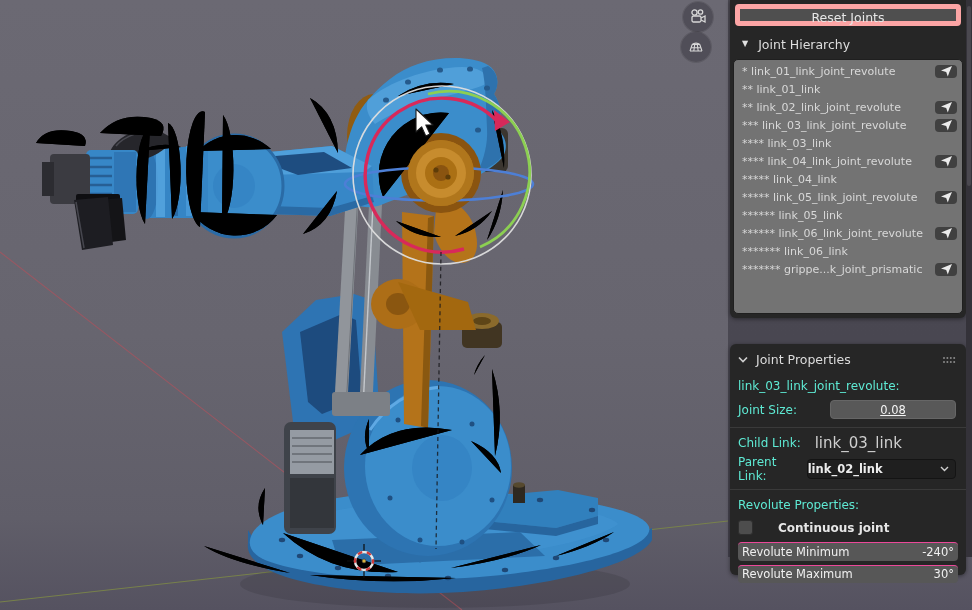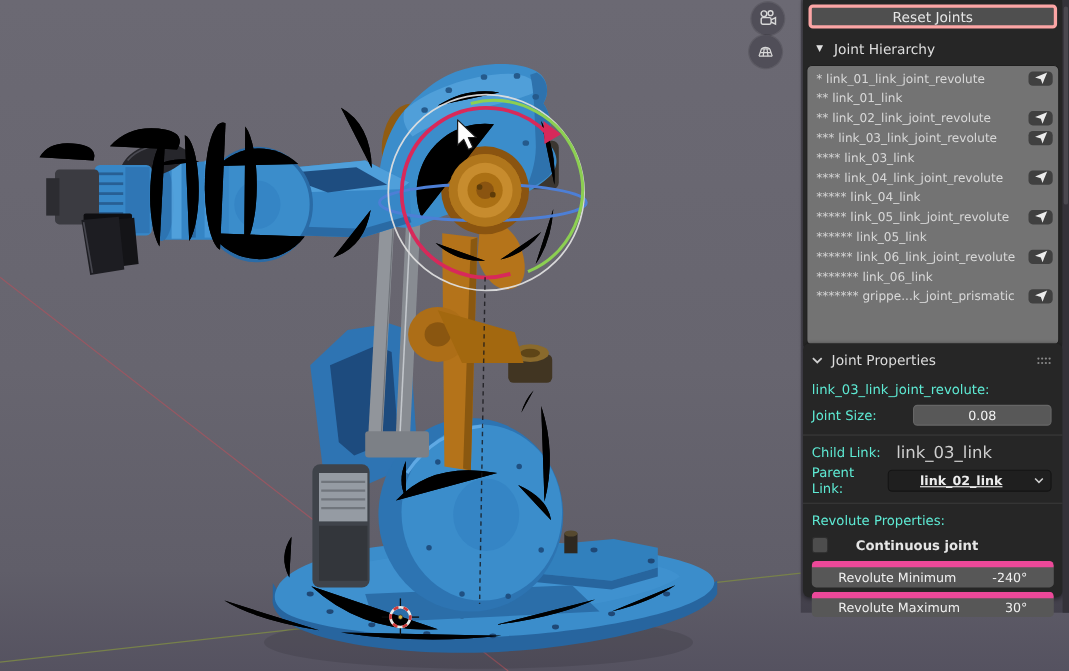--- a/index.html
+++ b/index.html
@@ -16,56 +16,56 @@
   .btn-grid{left:681px;top:32px;}
   
   .sidebar{position:absolute;left:728px;top:0;width:244px;height:557px;
            background:rgba(34,32,40,0.42);font-size:12px;color:#d6d6d6;}
   .scroll-strip{position:absolute;right:0;top:0;width:6px;height:557px;background:#343239;}
   .scroll-strip::after{content:"";position:absolute;left:1px;top:6px;width:4px;height:180px;
            background:#4a484f;border-radius:2px;}
   .panel{position:absolute;left:2px;width:236px;background:#262626;border-radius:6px;
          box-shadow:0 1px 4px rgba(0,0,0,0.45);}
   .panel-hier{top:0;height:318px;border-top-left-radius:0;border-top-right-radius:0;}
-  .panel-props{top:312px;height:231px;}
+  .panel-props{top:344px;height:231px;}
   .reset-btn{display:block;margin:4px auto 0 auto;width:226px;height:22px;
-             background:#4f4f4f;border:3px solid #fca5a5;border-radius:4px;
+             background:#4f4f4f;border:5px solid #fca5a5;border-radius:4px;
              color:#e6e6e6;font-size:12.5px;font-family:inherit;cursor:pointer;}
   .sec-header{display:flex;align-items:center;gap:10px;margin:10px 0 0 12px;height:16px;
               color:#dedede;font-size:12.5px;cursor:pointer;}
   .tri{font-size:8px;color:#e0e0e0;line-height:16px;}
   .hier-list{margin:7px auto 0 auto;width:230px;height:255px;background:#737373;
              border:1px solid #1f1f1f;border-radius:5px;overflow:hidden;padding-top:2px;box-sizing:border-box;}
   .hrow{display:flex;align-items:center;height:18px;padding:0 5px 0 8px;cursor:pointer;}
   .hlabel{flex:1;font-size:11px;color:#d8d8d8;white-space:nowrap;overflow:hidden;}
   .ptr{width:22px;height:13px;background:#404040;border-radius:4px;
        display:flex;align-items:center;justify-content:center;cursor:pointer;}
   
   .props-header{display:flex;align-items:center;margin:7px 10px 0 8px;height:17px;color:#dcdcdc;
                 font-size:12.5px;cursor:pointer;}
   .props-header .chev{margin-right:8px;display:flex;}
   .props-header .grip{margin-left:auto;display:flex;}
   .prow{display:flex;align-items:center;margin-left:8px;margin-right:10px;color:#c6c6c6;}
   .lbl{font-size:12px;color:#5eead4;}
   .val-gray{font-size:15px;color:#cfcfcf;margin-left:14px;}
   .num-field{margin-left:auto;width:124px;height:17px;background:#585858;border:1px solid #666;
              border-radius:4px;display:flex;align-items:center;justify-content:center;
-             color:#f4f4f4;font-size:11.5px;cursor:ew-resize;}
+             color:#f4f4f4;font-size:11.5px;cursor:ew-resize;text-decoration:underline;}
   .dropdown{margin-left:auto;width:152px;height:18px;background:#1f1f1f;border:1px solid #141414;
             border-radius:4px;display:flex;align-items:center;color:#ededed;font-size:11.5px;
             font-weight:600;cursor:pointer;}
-  .dropdown .dd-text{flex:1;text-align:center;text-decoration:underline;}
+  .dropdown .dd-text{flex:1;}
   .dropdown .dd-chev{margin-right:6px;display:flex;}
   .divider{border-top:1px solid #3a3a3a;margin:8px 0 7px 0;}
   .checkbox{width:13px;height:13px;background:#4d4d4d;border:1px solid #2e2e2e;border-radius:3px;
             cursor:pointer;}
   .cb-label{margin-left:25px;font-size:12px;font-weight:600;color:#e6e6e6;}
   .slider{display:flex;align-items:center;margin:0 8px;height:17.5px;background:#575757;
-          border-radius:4px;border-top:6px solid #ec4899;color:#f0f0f0;font-size:11.5px;
-          padding:0 24px;cursor:ew-resize;}
+          border-radius:4px;border-top:1px solid #ec4899;color:#f0f0f0;font-size:11.5px;
+          padding:0 4px;cursor:ew-resize;}
   .slider .s-val{margin-left:auto;}
   .mt4{margin-top:4px;}.mt6{margin-top:6px;}.mt10{margin-top:10px;}
   .ring{fill:none;}
 </style>
 </head>
 <body>
 
 <div class="stage">
 
   <div class="viewport">

